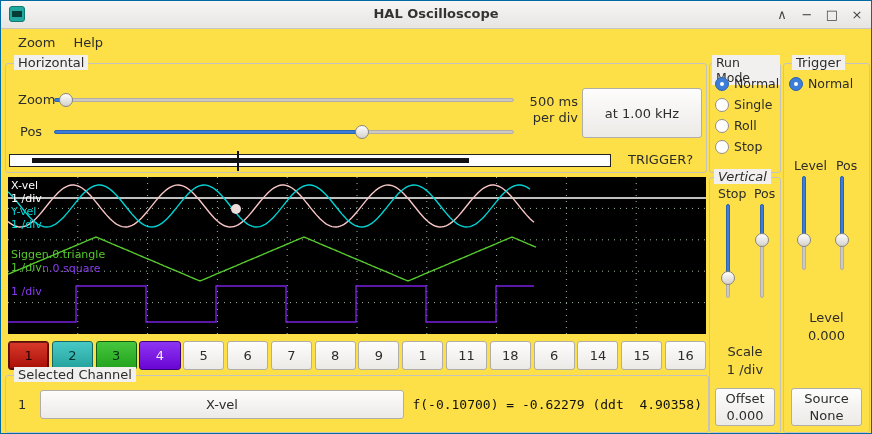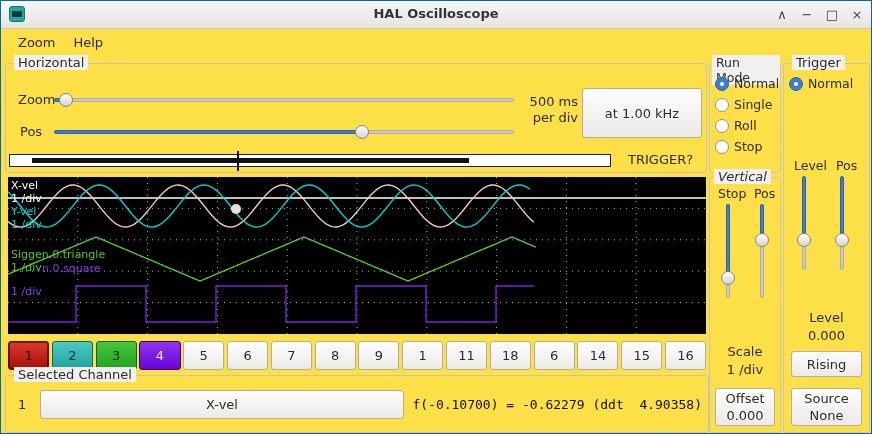--- a/index.html
+++ b/index.html
@@ -218,22 +218,19 @@
       <div class="fill" style="height: 68%;"></div>
       <div class="handle" style="top: calc(68% - 7px);"></div>
     </div>
     <div class="vslider" style="left:50px;top:112px;height:94px;">
       <div class="trough"></div>
       <div class="fill" style="height: 68%;"></div>
       <div class="handle" style="top: calc(68% - 7px);"></div>
     </div>
     <div class="cap" style="top:246px;">Level</div>
     <div class="cap" style="top:264px;">0.000</div>
-    <div class="btn" style="left:7px;top:287px;width:71px;height:26px;">
-      <span>Rising</span>
-    </div>
     <div class="btn" style="left:7px;top:324px;width:71px;height:38px;">
       <span>Source</span>
       <span>None</span>
     </div>
   </div>
 
 </div>
 
 </body></html>

